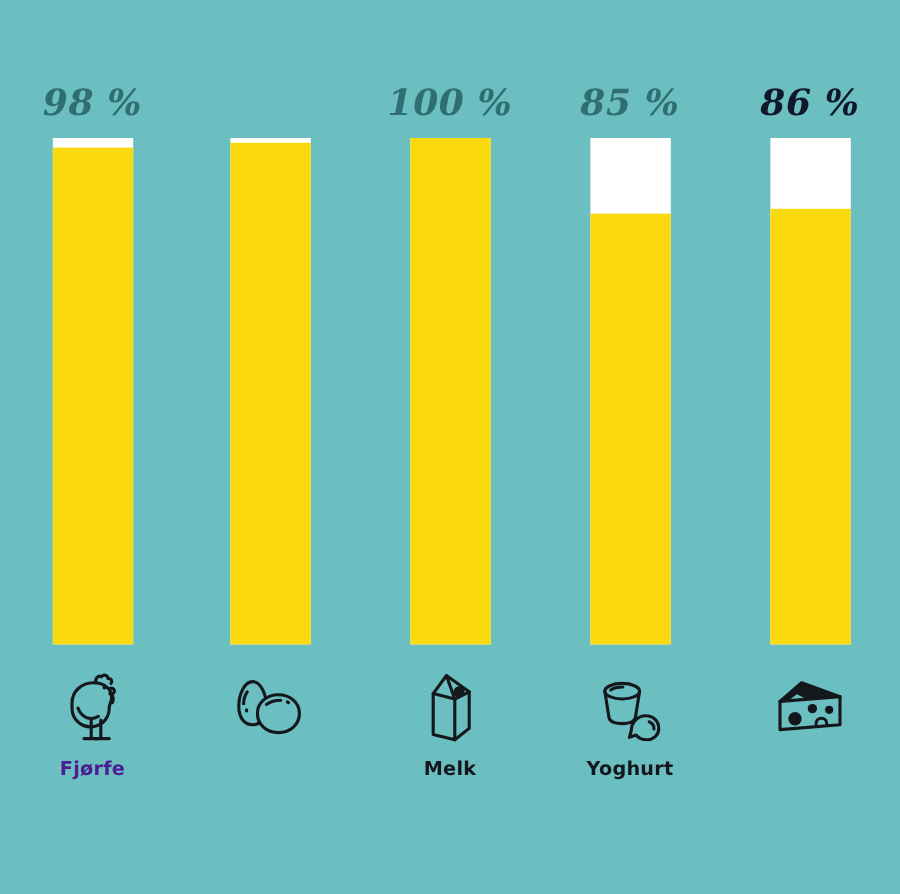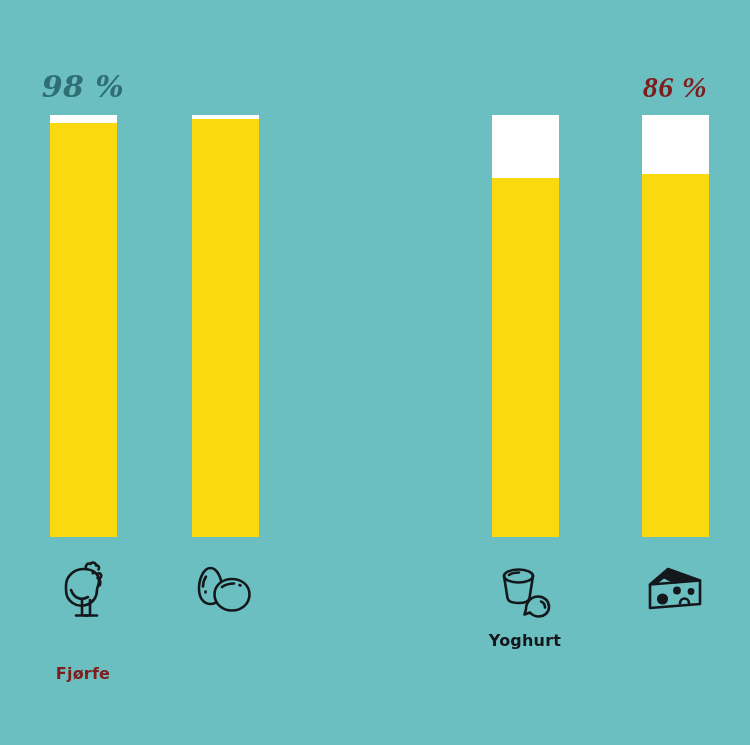--- a/index.html
+++ b/index.html
@@ -99,77 +99,94 @@
     letter-spacing: 0.2px;
     white-space: nowrap;
   }
 </style>
 </head>
 <body>
 
 <div id="infographic" style="background: rgb(108, 191, 192);">
   <div class="chart-area">
 
-    <div class="bar-group" style="left:8px;padding-left:16px;">
+    <div class="bar-group" style="left:2px;padding-left:16px;">
       <div class="bar-value" style="color: rgb(47, 111, 116);">98 %</div>
       <div class="bar-track" style="background: rgb(255, 255, 255);">
         <div class="bar-fill" style="height: 98%; background: rgb(250, 218, 15);"></div>
       </div>
       <div class="icon-box">
         <svg width="62" height="58" viewBox="0 0 62 58" fill="none" stroke="#14181c" stroke-width="2.6" stroke-linecap="round" stroke-linejoin="round">
           <path d="M30 54 L30 40"></path>
           <path d="M38 54 L38 40"></path>
           <path d="M24 55.5 L36 55.5"></path>
           <path d="M33 55.5 L45 55.5"></path>
           <path d="M14 26 C14 16 22 9 32 9 C41 9 47 14 47 21 C47 25 45 27 45 30 C45 37 41 43 34 45 C24 48 14 41 14 30 Z"></path>
           <path d="M34 9 C33 5 36 2.5 38.5 4 C40 1.5 44 2.5 44 5.5 C46.5 5 48 7.5 46.5 9.5"></path>
           <path d="M46 13.5 C48.5 13 50 15 49 17 C48.2 18.6 46.6 18.8 45.5 18"></path>
           <circle cx="41" cy="13" r="1.6" fill="#14181c" stroke="none"></circle>
           <path d="M46.5 18.5 C48.5 20 49 23 47.5 25.5"></path>
           <path d="M19 30 C22 38 29 41 36 37"></path>
         </svg>
       </div>
-      <div class="cat-label" style="color: #7f1d1d; margin-top: 33px;">Fjørfe</div>
+      <div class="cat-label" style="color: #4c1d95;">Fjørfe</div>
     </div>
 
     <div class="bar-group" style="left:150px;">
       <div class="bar-track" style="background: rgb(255, 255, 255);">
         <div class="bar-fill" style="height: 99%; background: rgb(250, 218, 15);"></div>
       </div>
       <div class="icon-box">
         <svg width="62" height="56" viewBox="0 0 62 56" fill="none" stroke="#14181c" stroke-width="2.6" stroke-linecap="round" stroke-linejoin="round">
           <path d="M28 27.5 C28 37 23.5 43 16.5 43 C9.5 43 5 37 5 27.5 C5 17 10 7 16.5 7 C23 7 28 17 28 27.5 Z"></path>
           <path d="M55.5 33.5 C55.5 42.5 48 49.5 38 49.5 C28 49.5 20.5 42.5 20.5 33.5 C20.5 24.5 28 18 38 18 C48 18 55.5 24.5 55.5 33.5 Z" fill="#6cbfc0"></path>
           <path d="M12 15.5 C10 18.5 9 22 9 25.5"></path>
           <path d="M11.5 30.5 L11.5 31.5"></path>
           <path d="M28 26 C31.5 23.5 36 22.5 40 22.5"></path>
           <path d="M45.5 24 L46.5 24.5"></path>
         </svg>
       </div>
     </div>
 
+    <div class="bar-group" style="left:300px;">
+      <div class="bar-value" style="color: rgb(47, 111, 116);">100 %</div>
+      <div class="bar-track" style="background: rgb(255, 255, 255);">
+        <div class="bar-fill" style="height: 100%; background: rgb(250, 218, 15);"></div>
+      </div>
+      <div class="icon-box">
+        <svg width="54" height="60" viewBox="0 0 54 60" fill="none" stroke="#14181c" stroke-width="2.6" stroke-linecap="round" stroke-linejoin="round">
+          <path d="M13 19 L13 53 L31 57.5 L31 23.5 Z"></path>
+          <path d="M31 23.5 L43 17.5 L43 48 L31 57.5"></path>
+          <path d="M13 19 L24 4 L43 17.5"></path>
+          <path d="M24 4 L31 23.5"></path>
+          <circle cx="34.5" cy="17.5" r="4.6" fill="#14181c" stroke="none"></circle>
+        </svg>
+      </div>
+      <div class="cat-label" style="color: rgb(20, 24, 28);">Melk</div>
+    </div>
 
     <div class="bar-group" style="left:450px;">
+      <div class="bar-value" style="color: rgb(47, 111, 116);">85 %</div>
       <div class="bar-track" style="background: rgb(255, 255, 255);">
         <div class="bar-fill" style="height: 85%; background: rgb(250, 218, 15);"></div>
       </div>
       <div class="icon-box">
         <svg width="62" height="58" viewBox="0 0 62 58" fill="none" stroke="#14181c" stroke-width="2.6" stroke-linecap="round" stroke-linejoin="round">
           <path d="M10 16 L13.5 38 C14 41 18 43 24.5 43 C31 43 35 41 35.5 38 L39 16"></path>
           <path d="M10 16 C10 12.5 16.5 9.5 24.5 9.5 C32.5 9.5 39 12.5 39 16 C39 19.5 32.5 22.5 24.5 22.5 C16.5 22.5 10 19.5 10 16 Z"></path>
           <path d="M15 15 C17 13.5 21 12.5 25 12.5"></path>
           <path d="M32 49 C32 42 37.5 36.5 44 36.5 C50.5 36.5 55 41 55 47 C55 52.5 50.5 56.5 45 56.5 C41.5 56.5 38 55 36 52.5 L30.5 54.5 Z" fill="#6cbfc0"></path>
           <path d="M47 41.5 C49.5 42.5 51 45 51 47.5"></path>
         </svg>
       </div>
       <div class="cat-label" style="color: rgb(20, 24, 28);">Yoghurt</div>
     </div>
 
     <div class="bar-group" style="left:600px;">
-      <div class="bar-value" style="color: #7f1d1d; font-family: Liberation Serif, serif;">86 %</div>
+      <div class="bar-value" style="color: #0f172a;">86 %</div>
       <div class="bar-track" style="background: rgb(255, 255, 255);">
         <div class="bar-fill" style="height: 86%; background: rgb(250, 218, 15);"></div>
       </div>
       <div class="icon-box">
         <svg width="62" height="52" viewBox="0 0 62 52" fill="none" stroke="#14181c" stroke-width="2.6" stroke-linecap="round" stroke-linejoin="round">
           <path d="M6 21.5 L24 6 L56 17.5 L56 41 L6 45 Z"></path>
           <path d="M6 21.5 L56 17.5"></path>
           <path d="M6 21.5 L24 6 L56 17.5 L30 20.5 L20 15.5 L13 21 Z" fill="#14181c" stroke="none"></path>
           <circle cx="18.5" cy="36" r="5.6" fill="#14181c" stroke="none"></circle>
           <circle cx="33" cy="27.5" r="3.9" fill="#14181c" stroke="none"></circle>

